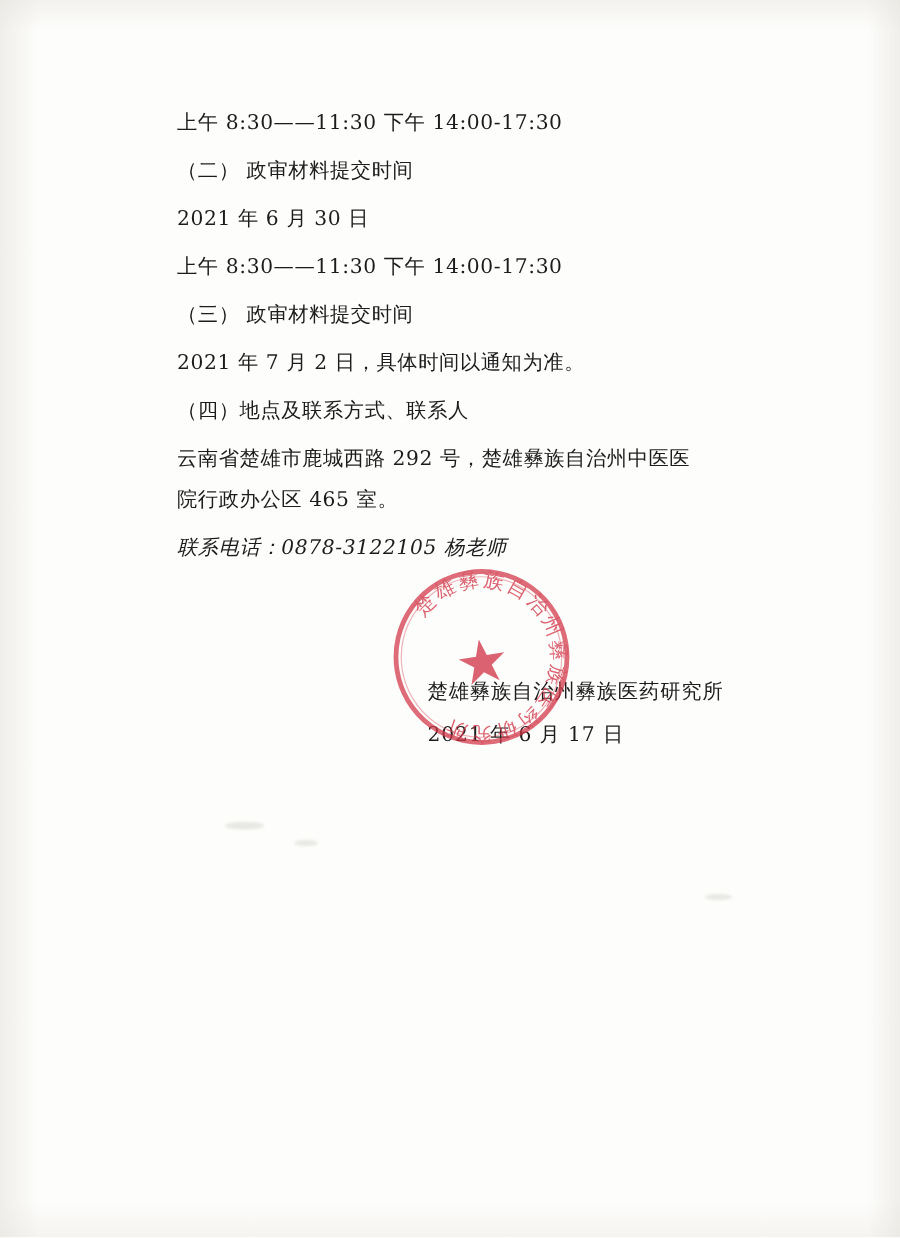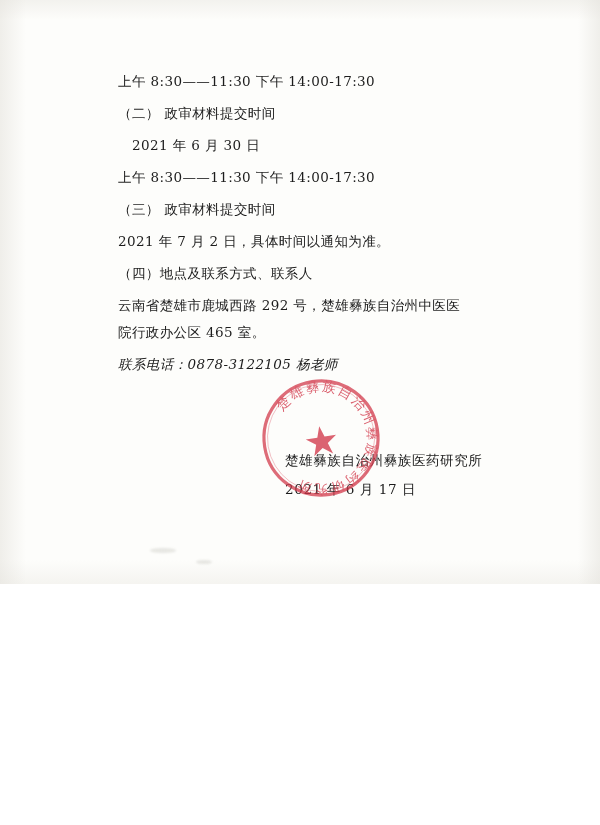--- a/index.html
+++ b/index.html
@@ -9,21 +9,21 @@
   body {
     width: 600px;
     height: 825px;
     background: #ffffff;
     font-family: "DejaVu Serif", "Liberation Serif", serif;
     overflow: hidden;
   }
   .page {
     position: relative;
     width: 600px;
-    height: 584px;
+    height: 825px;
     background: #fdfdfb;
     overflow: hidden;
   }
   
   .paper-tint {
     position: absolute;
     inset: 0;
     background:
       linear-gradient(to right, rgba(228,226,220,0.55) 0px, rgba(255,255,255,0) 26px),
       linear-gradient(to left, rgba(226,224,218,0.5) 0px, rgba(255,255,255,0) 22px),
@@ -79,21 +79,21 @@
 <body>
 
 <div class="page">
 
   <div class="paper-tint"></div>
 
   <div class="content">
 
     <div class="line" style="left:118px; top:73px;">上午 8:30——11:30     下午 14:00-17:30</div>
     <div class="line" style="left:118px; top:105px;">（二） 政审材料提交时间</div>
-    <div class="line" style="left:132px; top:137px;">2021 年 6 月 30 日</div>
+    <div class="line" style="left:118px; top:137px;">2021 年 6 月 30 日</div>
     <div class="line" style="left:118px; top:169px;">上午 8:30——11:30     下午 14:00-17:30</div>
     <div class="line" style="left:118px; top:201px;">（三） 政审材料提交时间</div>
     <div class="line" style="left:118px; top:233px;text-align:center;">2021 年 7 月 2 日，具体时间以通知为准。</div>
     <div class="line" style="left:118px; top:265px;">（四）地点及联系方式、联系人</div>
     <div class="line" style="left:118px; top:297px;">云南省楚雄市鹿城西路 292 号，楚雄彝族自治州中医医</div>
     <div class="line" style="left:118px; top:324px;">院行政办公区 465 室。</div>
     <div class="line" style="left:118px; top:356px;font-style:italic;">联系电话：0878-3122105     杨老师</div>
 
     <div class="sig" style="left:285px; top:452px;">楚雄彝族自治州彝族医药研究所</div>
     <div class="sig" style="left:285px; top:481px;">2021 年 6 月 17 日</div>

